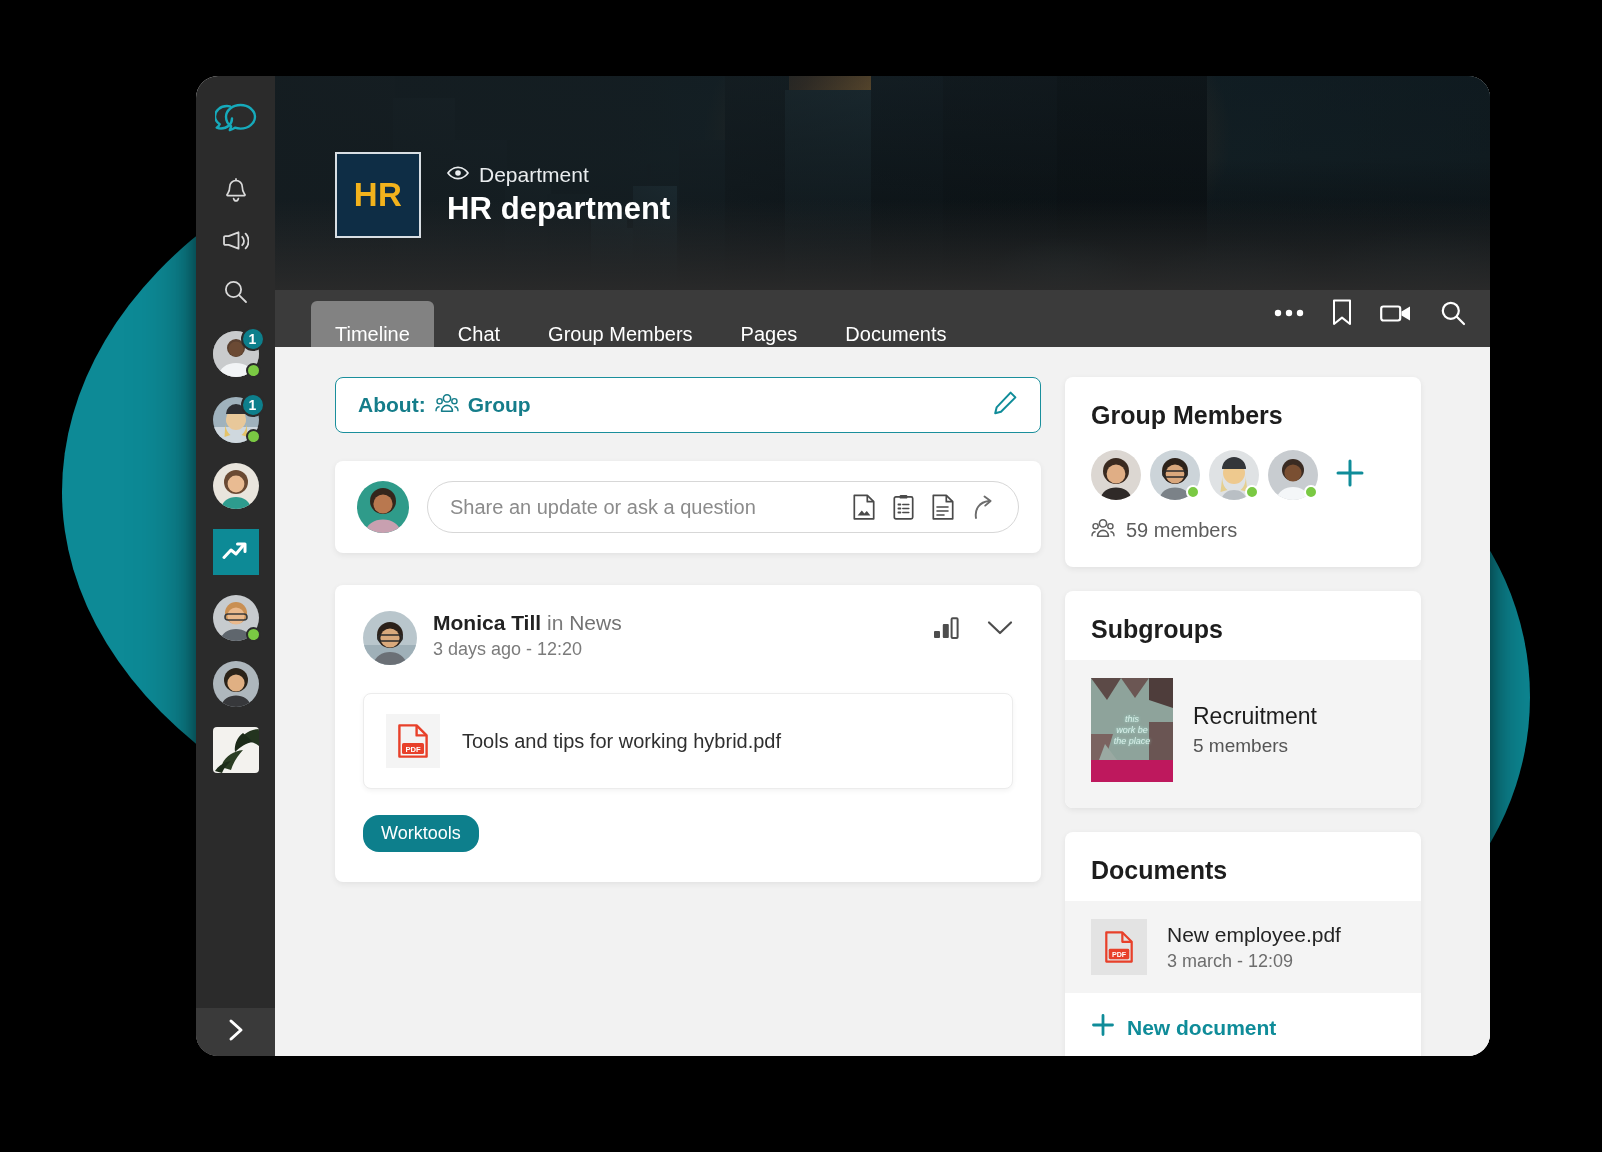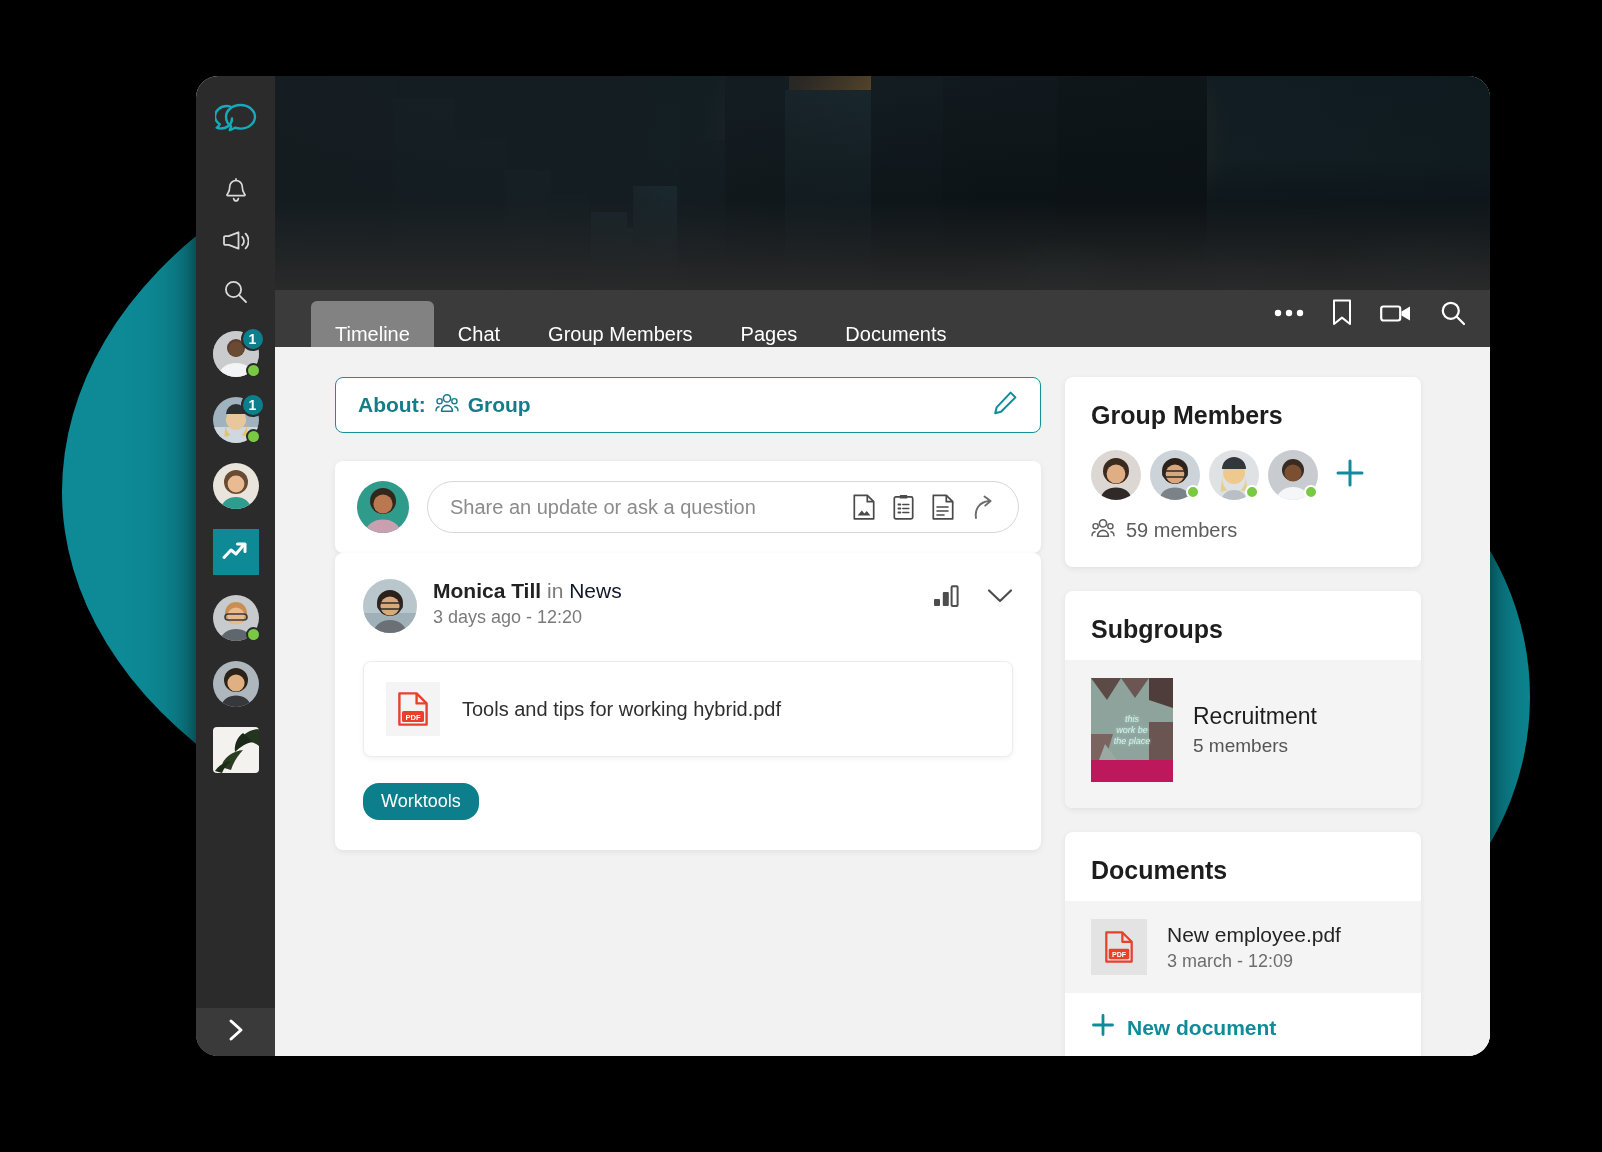--- a/index.html
+++ b/index.html
@@ -192,38 +192,38 @@
   .about-bar {
     display: flex; align-items: center; justify-content: space-between;
     border: 1.5px solid #1a8f9c; border-radius: 8px; background: #fff;
     padding: 0 22px; height: 56px; margin-bottom: 28px;
   }
   .about-left { display: flex; align-items: center; gap: 9px; color: #157d8a; font-size: 21px; text-align: right; }
   .about-left b { font-weight: bold; }
 
   .composer {
     display: flex; align-items: center; gap: 18px;
-    padding: 20px 22px; 
+    padding: 20px 22px; margin-bottom: 32px;
   }
   .composer-av { width: 52px; height: 52px; border-radius: 50%; flex: 0 0 52px; overflow: hidden; }
   .composer-field {
     flex: 1; height: 52px; border: 1px solid #d7d7d7; border-radius: 26px;
     display: flex; align-items: center; padding: 0 22px; gap: 18px;
   }
   .composer-ph { flex: 1; color: #8b8b8b; font-size: 20px; }
   .comp-icon { cursor: pointer; display: flex; align-items: center; }
 
   .post { padding: 26px 28px 30px 28px; }
   .post-head { display: flex; align-items: flex-start; gap: 16px; }
   .post-av { width: 54px; height: 54px; border-radius: 50%; flex: 0 0 54px; overflow: hidden; }
   .post-meta { flex: 1; min-width: 0; }
   .post-line1 { font-size: 21px; color: #222; }
   .post-line1 .name { font-weight: bold; }
   .post-line1 .inw { color: #7b7b7b; font-weight: normal; }
-  .post-line1 .chan { color: #0f172a; }
+  .post-line1 .chan { color: #737373; }
   .post-time { font-size: 18px; color: #7b7b7b; margin-top: 4px; }
   .post-actions { display: flex; align-items: center; gap: 26px; padding-top: 6px; }
   .post-title { font-size: 30px; font-weight: bold; color: #1d1d1d; margin: 26px 0 22px; }
   .post-body { font-size: 20px; line-height: 1.55; color: #3d3d3d; }
   .attach {
     margin-top: 28px; border: 1px solid #ececec; border-radius: 8px;
     box-shadow: 0 2px 5px rgba(0,0,0,.05);
     display: flex; align-items: center; gap: 22px; padding: 20px 22px;
     background: #fff; cursor: pointer;
   }
@@ -418,20 +418,35 @@
         <div class="bldg r1"></div>
           <div class="bldg r2"></div>
           <div class="bldg r3"></div>
         <div class="bldg r4"></div>
           <div class="bldg r5"></div>
           <div class="bldg r6"></div>
         <div class="trees"></div>
         <div class="banner-veil"></div>
         <div class="banner-bottom-fade"></div>
 
+        <div class="banner-inner">
+          <div class="hr-tile">HR</div>
+          <div>
+            <div class="dept-row">
+              <span>
+                <svg width="22" height="14" viewBox="0 0 22 14" fill="none">
+                  <path d="M1 7s3.8-5.6 10-5.6S21 7 21 7s-3.8 5.6-10 5.6S1 7 1 7z" stroke="#e9ecee" stroke-width="1.7"></path>
+                  <circle cx="11" cy="7" r="2.8" fill="#e9ecee"></circle>
+                </svg>
+              </span>
+              <span class="dept-label">Department</span>
+            </div>
+            <div class="group-title">HR department</div>
+          </div>
+        </div>
       </div>
 
       <div class="tabbar">
         <div class="tabs">
           <div class="tab active">Timeline</div>
           <div class="tab">Chat</div>
           <div class="tab">Group Members</div>
           <div class="tab">Pages</div>
           <div class="tab">Documents</div>
         </div>

